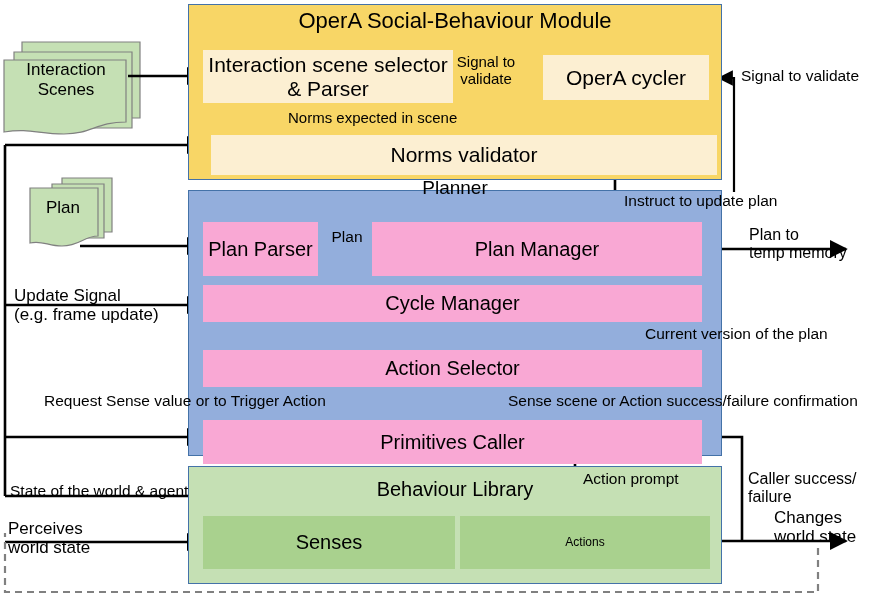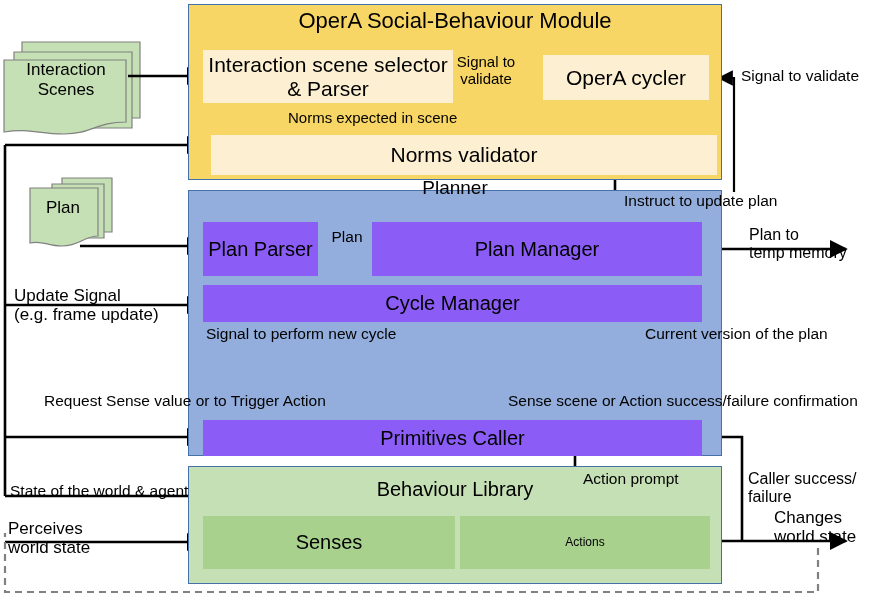--- a/index.html
+++ b/index.html
@@ -46,21 +46,21 @@
   }
   .mod-behaviour {
     background: #C5E0B4;
     border: 1px solid #4472A8;
   }
   
   .inner-cream {
     background: #FCEFD2;
   }
   .inner-blue {
-    background: #8b5cf6;
+    background: #f9a8d4;
   }
   .inner-green {
     background: #A9D18E;
   }
   
   .mod-title {
     position: absolute;
     text-align: center;
     line-height: 1.1;
   }
@@ -173,34 +173,34 @@
 
   <div class="mod-title" style="left:188px; top:178px; width:534px; font-size:19px;">Planner</div>
 
   <div class="box inner-blue" style="left:203px; top:222px; width:115px; height:54px; font-size:20px;">Plan
 Parser</div>
 
   <div class="box inner-blue" style="left:372px; top:222px; width:330px; height:54px; font-size:20px;">Plan Manager</div>
 
   <div class="box inner-blue" style="left:203px; top:285px; width:499px; height:37px; font-size:20px;">Cycle Manager</div>
 
-
-  <div class="box inner-blue" style="left:203px; top:420px; width:499px; height:36px; font-size:20px;">Primitives Caller</div>
+  <div class="box inner-blue" style="left:203px; top:350px; width:499px; height:37px; font-size:20px;">Action Selector</div>
+
+  <div class="box inner-blue" style="left:203px; top:420px; width:499px; height:44px; font-size:20px;">Primitives Caller</div>
 
   <div class="lbl t-left" style="left:624px; top:192px; font-size:15.5px;">Instruct to update plan</div>
 
   <div class="lbl t-center" style="left:325px; top:228px; width:44px; font-size:15.5px;">Plan</div>
 
   <div class="lbl t-left" style="left:749px; top:226px; font-size:16px;">Plan to
 temp memory</div>
 
   <div class="lbl t-left" style="left:14px; top:286px; font-size:17px;">Update Signal
 (e.g. frame update)</div>
 
-  <div class="lbl t-left" style="left:206px; top:325px; font-size:15.5px;">Signal to perform new cycle</div>
 
   <div class="lbl t-left" style="left:645px; top:325px; font-size:15.5px;">Current version of the plan</div>
 
   <div class="lbl t-left" style="left:44px; top:392px; font-size:15.5px;">Request Sense value or to Trigger Action</div>
 
   <div class="lbl t-left" style="left:508px; top:392px; font-size:15.5px;">Sense scene or Action success/failure confirmation</div>
 
   <div class="box mod-behaviour" style="left:188px; top:466px; width:534px; height:118px;"></div>
 
   <div class="mod-title" style="left:188px; top:478px; width:534px; font-size:20px;">Behaviour Library</div>

